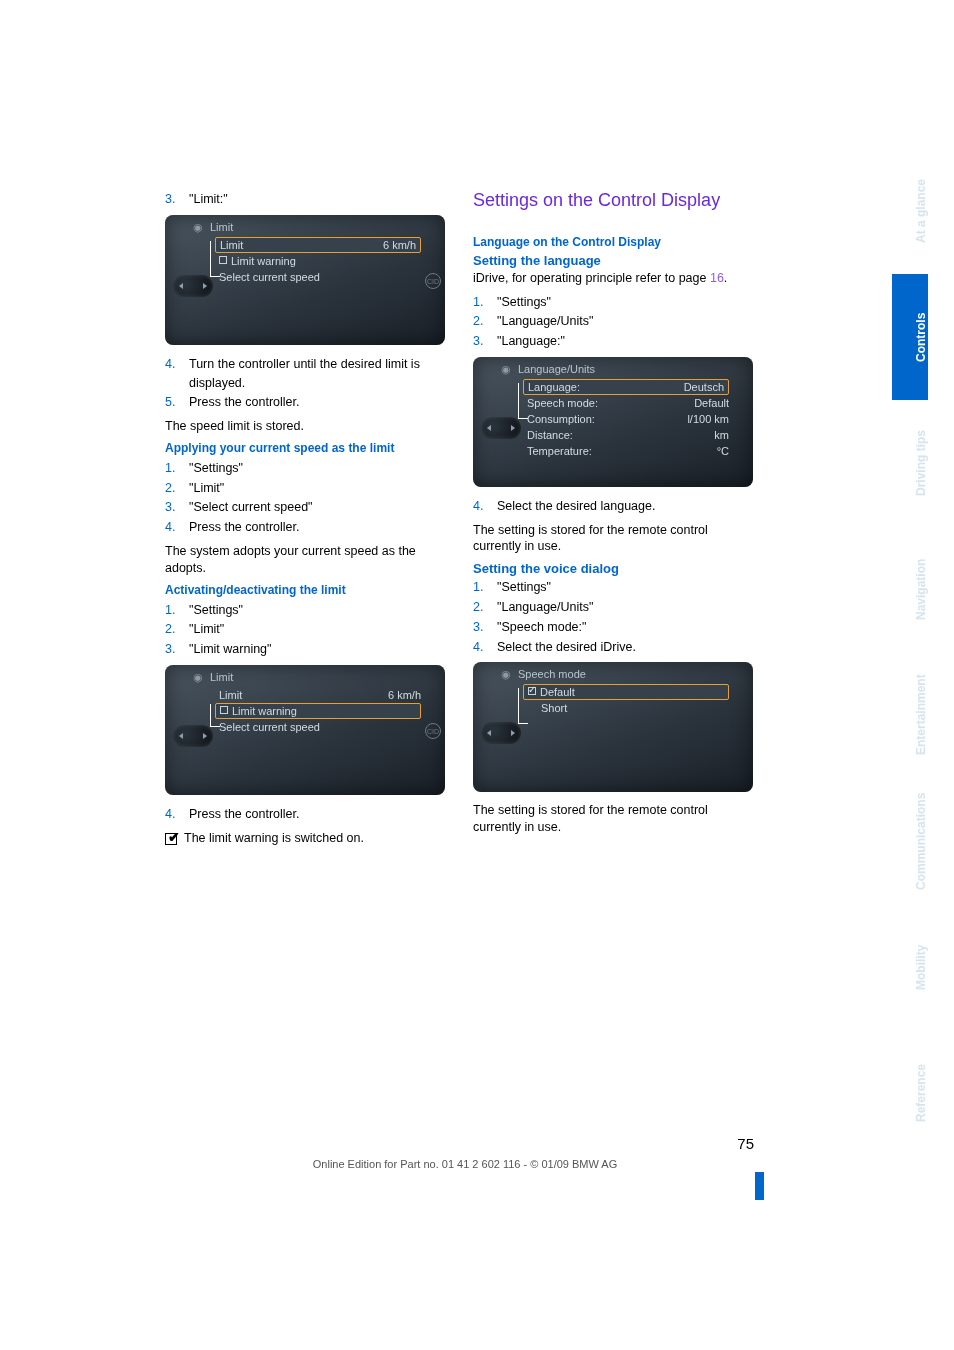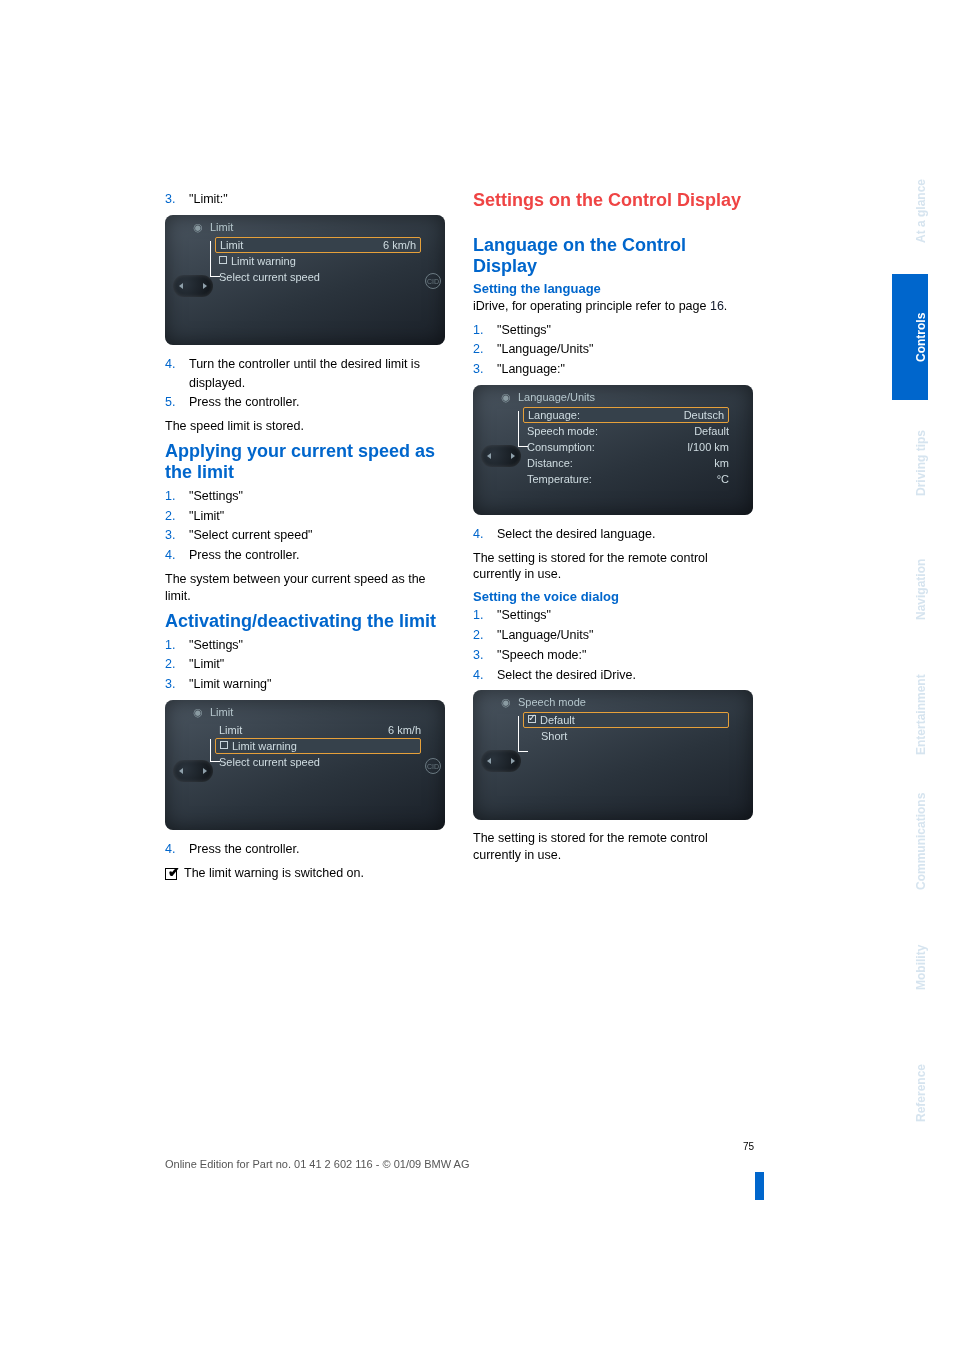--- a/index.html
+++ b/index.html
@@ -17,29 +17,29 @@
     width: 790px;
   }
   .cols {
     display: flex;
     gap: 28px;
   }
   .col {
     width: 290px;
   }
   h2.sec {
-    color: #ef4444;
+    color: #6d28d9;
     font-size: 18px;
-    font-weight: bold;
+    font-weight: normal;
     margin-bottom: 24px;
     line-height: 1.15;
   }
   h3.sub1 {
     color: #0066cc;
-    font-size: 18px;
+    font-size: 12px;
     font-weight: bold;
     margin-top: 6px;
     margin-bottom: 4px;
   }
   h4.sub2 {
     color: #0066cc;
     font-size: 13px;
     font-weight: bold;
     margin-top: 4px;
     margin-bottom: 2px;
@@ -58,21 +58,21 @@
     line-height: 1.5;
     padding-left: 24px;
     position: relative;
     margin-bottom: 1px;
   }
   ol.steps li .num {
     position: absolute;
     left: 0;
     color: #0066cc;
   }
-  a.link { color: #0f172a; }
+  a.link { color: #8b5cf6; }
   .figure {
     width: 280px;
     height: 130px;
     margin: 6px 0 10px 0;
     position: relative;
     border-radius: 8px;
     background: linear-gradient(160deg, #4a5560 0%, #2a333c 60%, #1a2028 100%);
     box-shadow: inset 0 0 20px rgba(0,0,0,0.5);
     overflow: hidden;
   }
@@ -199,28 +199,29 @@
     align-items: center;
     justify-content: center;
   }
   .tab.inactive { color: #d6e4ef; background: #fff; }
   .tab.active { color: #fff; background: #0066cc; }
   .footer {
     position: absolute;
     bottom: 180px;
     left: 165px;
     width: 600px;
+    text-align: center;
     font-size: 11px;
     color: #555;
   }
   .page-num {
     position: absolute;
     bottom: 198px;
     right: 200px;
-    font-size: 10px;
+    font-size: 15px;
     margin-left: 16px;
   }
   .page-marker {
     position: absolute;
     bottom: 150px;
     right: 190px;
     width: 9px;
     height: 28px;
     background: #0066cc;
   }
@@ -263,21 +264,21 @@
       </ol>
       <p class="body">The speed limit is stored.</p>
 
       <h3 class="sub1">Applying your current speed as the limit</h3>
       <ol class="steps">
         <li><span class="num">1.</span><span>"Settings"</span></li>
         <li><span class="num">2.</span><span>"Limit"</span></li>
         <li><span class="num">3.</span><span>"Select current speed"</span></li>
         <li><span class="num">4.</span><span>Press the controller.</span></li>
       </ol>
-      <p class="body">The system between your current speed as the limit.</p>
+      <p class="body">The system adopts your current speed as the adopts.</p>
 
       <h3 class="sub1">Activating/deactivating the limit</h3>
       <ol class="steps">
         <li><span class="num">1.</span><span>"Settings"</span></li>
         <li><span class="num">2.</span><span>"Limit"</span></li>
         <li><span class="num">3.</span><span>"Limit warning"</span></li>
       </ol>
 
       <div class="figure">
         <span class="fig-icon-g">◉</span>

